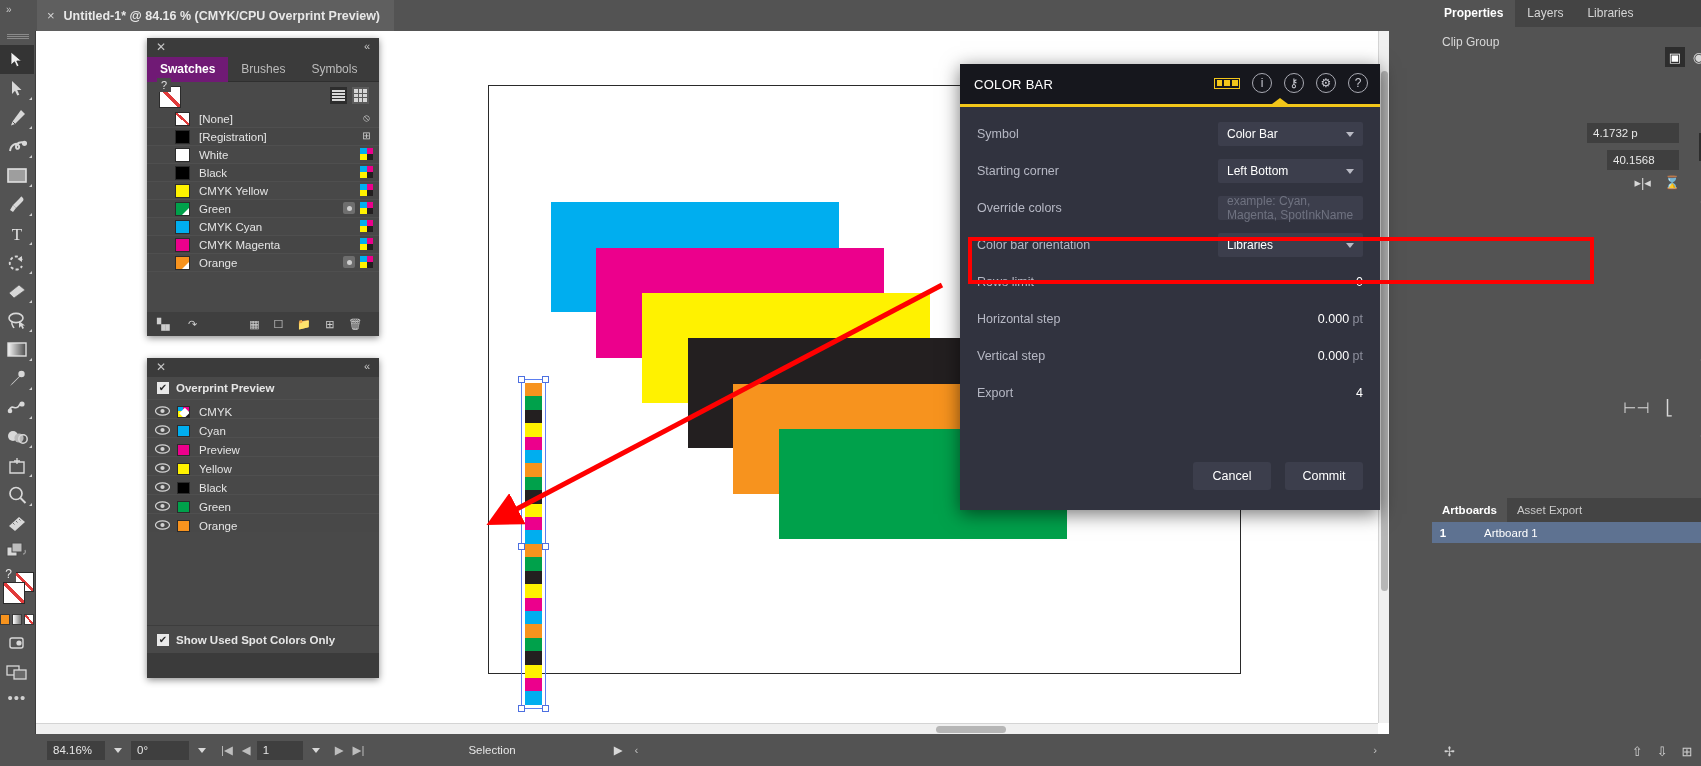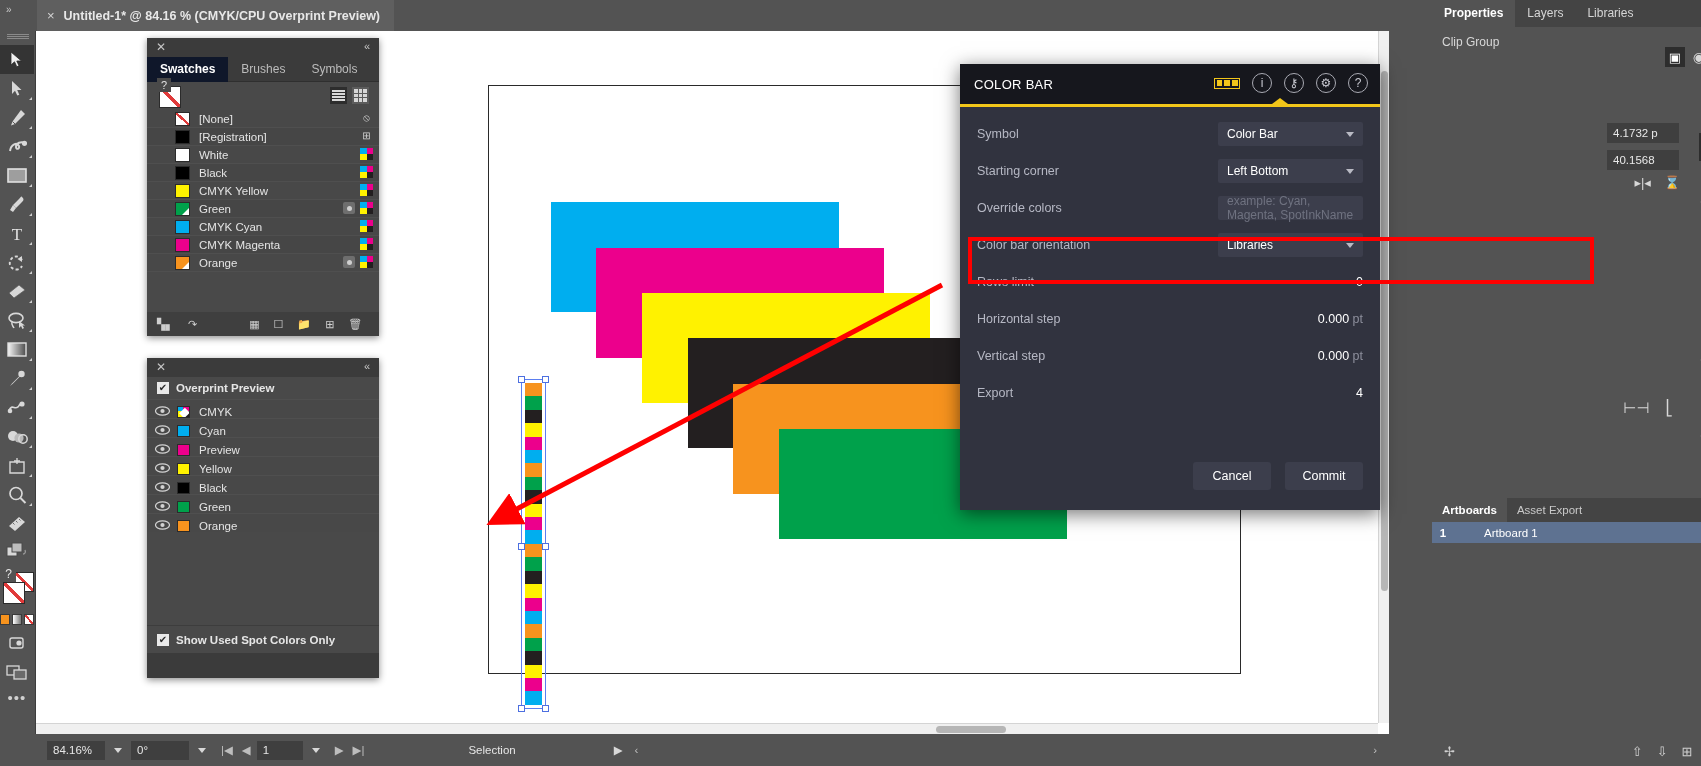--- a/index.html
+++ b/index.html
@@ -94,21 +94,21 @@
 
   
   .panel { position: absolute; background: #3b3b3b; box-shadow: 0 2px 7px rgba(0,0,0,.45); }
   .panel-head { height: 19px; position: relative; background: #3b3b3b; }
   .panel-head .close { position: absolute; left: 9px; top: 2px; color: #c6c6c6; font-size: 12px; }
   .panel-head .collapse { position: absolute; right: 9px; top: 2px; color: #c6c6c6; font-size: 11px; }
   .panel-tabs { display: flex; height: 25px; background: #3b3b3b; border-bottom: 1px solid #2f2f2f; }
   .panel-tabs .tab {
     padding: 0 13px; height: 25px; line-height: 25px; font-size: 12px; color: #bcbcbc;
   }
-  .panel-tabs .tab.active { color: #fff; font-weight: bold; background: #0f172a; }
+  .panel-tabs .tab.active { color: #fff; font-weight: bold; background: #701a75; }
   .panel-body { background: #494949; }
 
   
   #swatches-panel { left: 147px; top: 38px; width: 232px; height: 298px; }
   .sw-toolrow { height: 28px; position: relative; }
   .sw-fillbox { position: absolute; left: 12px; top: 4px; width: 22px; height: 22px; background:#fff; border:1px solid #2b2b2b; }
   .sw-q { position: absolute; left: 10px; top: -4px; width: 14px; height: 14px; background:#494949; color:#e0e0e0; font-size:11px; text-align:center; line-height:14px; }
   .sw-viewbtns { position: absolute; right: 10px; top: 5px; display: flex; gap: 5px; }
   .vb { width: 17px; height: 17px; background: #5c5c5c; display:flex; flex-direction:column; justify-content:center; gap:1px; padding:2px; }
   .vb.on { background: #2d2d2d; }
@@ -704,21 +704,21 @@
         <div class="tab">Layers</div>
         <div class="tab">Libraries</div>
       </div>
     <div class="rd-section">
       <div class="rd-label">Clip Group</div>
       <div style="position:absolute;right:28px;top:20px;display:flex;gap:8px;align-items:center">
         <span style="width:20px;height:20px;background:#2d2d2d;color:#fff;font-size:13px;display:flex;align-items:center;justify-content:center">▣</span>
         <span style="color:#d8d8d8;font-size:14px">◉</span>
       </div>
       <div style="position:absolute;right:54px;top:96px;display:flex;flex-direction:column;gap:7px;align-items:flex-end">
-        <div class="rd-field" style="width:72px">4.1732 p</div>
+        <div class="rd-field" style="width:92px">4.1732 p</div>
         <div class="rd-field" style="width:72px">40.1568</div>
       </div>
       <div style="position:absolute;right:12px;top:106px;width:22px;height:28px;background:#2d2d2d;color:#e0e0e0;font-size:15px;display:flex;align-items:center;justify-content:center">🔗</div>
       <div style="position:absolute;right:52px;top:148px;display:flex;gap:14px;color:#d8d8d8;font-size:13px">
         <span>▸|◂</span>
         <span>⌛</span>
       </div>
       <div class="rd-dots" style="position:absolute;right:14px;top:166px">•••</div>
       <div class="rd-dots" style="position:absolute;right:14px;top:324px">•••</div>
       <div class="rd-dots" style="position:absolute;right:14px;top:400px">•••</div>

